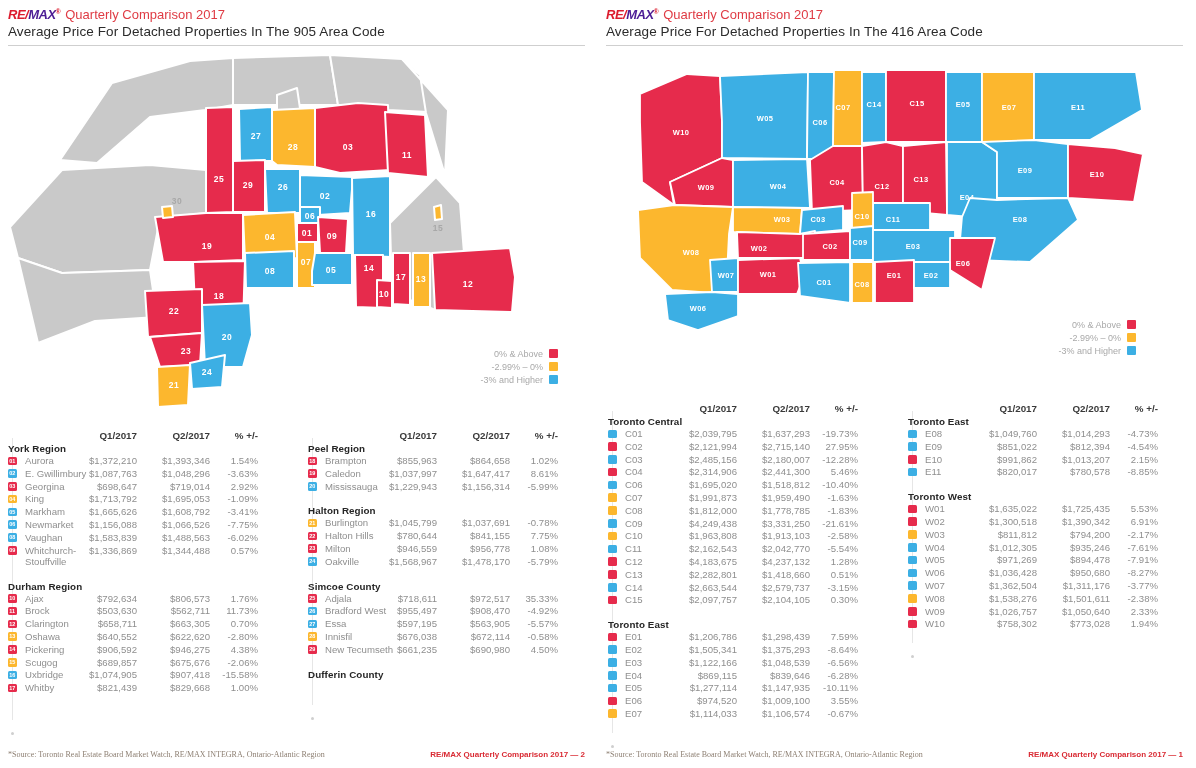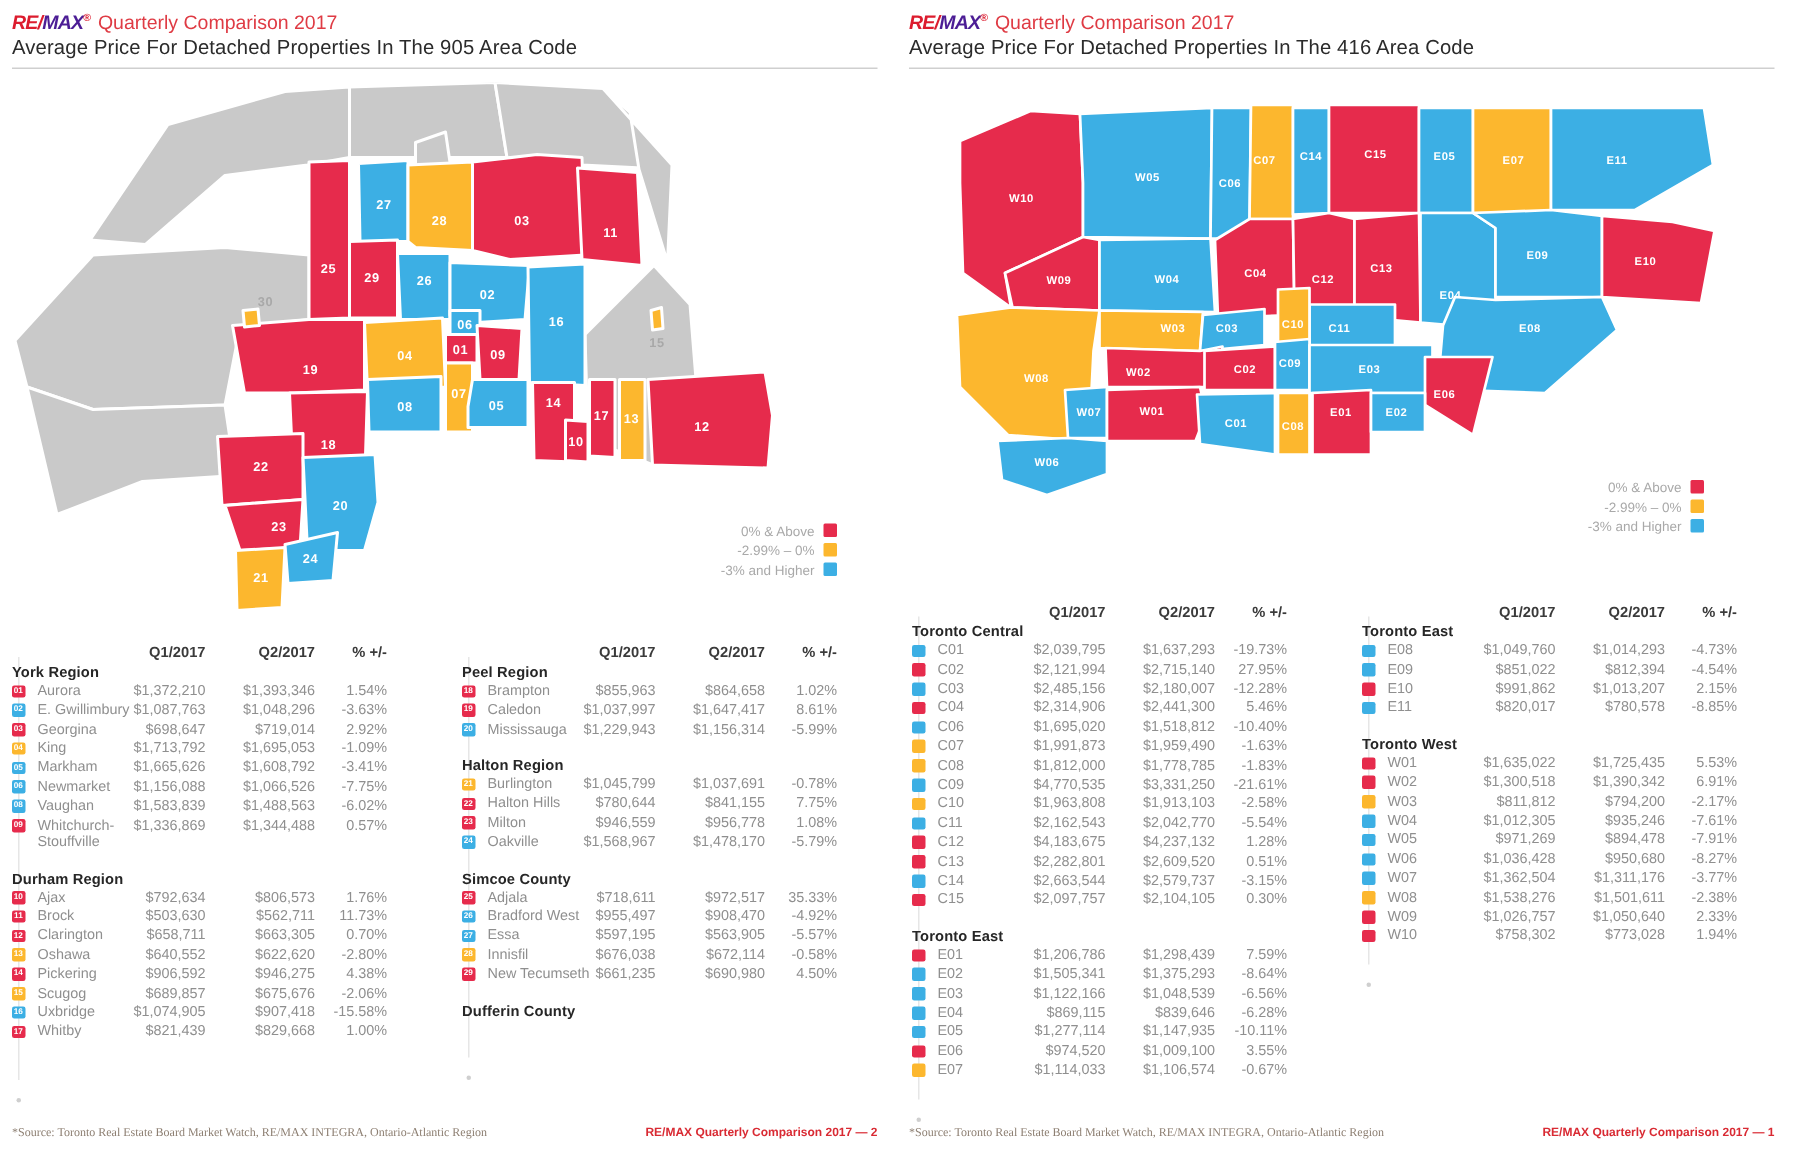--- a/index.html
+++ b/index.html
@@ -661,21 +661,21 @@
         <div class="trow">
           <span class="badge" style="background: rgb(252, 183, 46);"></span>
           <span class="tname">C08</span>
           <span class="tq1">$1,812,000</span>
           <span class="tq2">$1,778,785</span>
           <span class="tpct">-1.83%</span>
         </div>
         <div class="trow">
           <span class="badge" style="background: rgb(60, 175, 228);"></span>
           <span class="tname">C09</span>
-          <span class="tq1">$4,770,535</span>
+          <span class="tq1">$4,249,438</span>
           <span class="tq2">$3,331,250</span>
           <span class="tpct">-21.61%</span>
         </div>
         <div class="trow">
           <span class="badge" style="background: rgb(252, 183, 46);"></span>
           <span class="tname">C10</span>
           <span class="tq1">$1,963,808</span>
           <span class="tq2">$1,913,103</span>
           <span class="tpct">-2.58%</span>
         </div>
@@ -690,21 +690,21 @@
           <span class="badge" style="background: rgb(230, 43, 76);"></span>
           <span class="tname">C12</span>
           <span class="tq1">$4,183,675</span>
           <span class="tq2">$4,237,132</span>
           <span class="tpct">1.28%</span>
         </div>
         <div class="trow">
           <span class="badge" style="background: rgb(230, 43, 76);"></span>
           <span class="tname">C13</span>
           <span class="tq1">$2,282,801</span>
-          <span class="tq2">$2,609,520</span>
+          <span class="tq2">$1,418,660</span>
           <span class="tpct">0.51%</span>
         </div>
         <div class="trow">
           <span class="badge" style="background: rgb(60, 175, 228);"></span>
           <span class="tname">C14</span>
           <span class="tq1">$2,663,544</span>
           <span class="tq2">$2,579,737</span>
           <span class="tpct">-3.15%</span>
         </div>
         <div class="trow">

